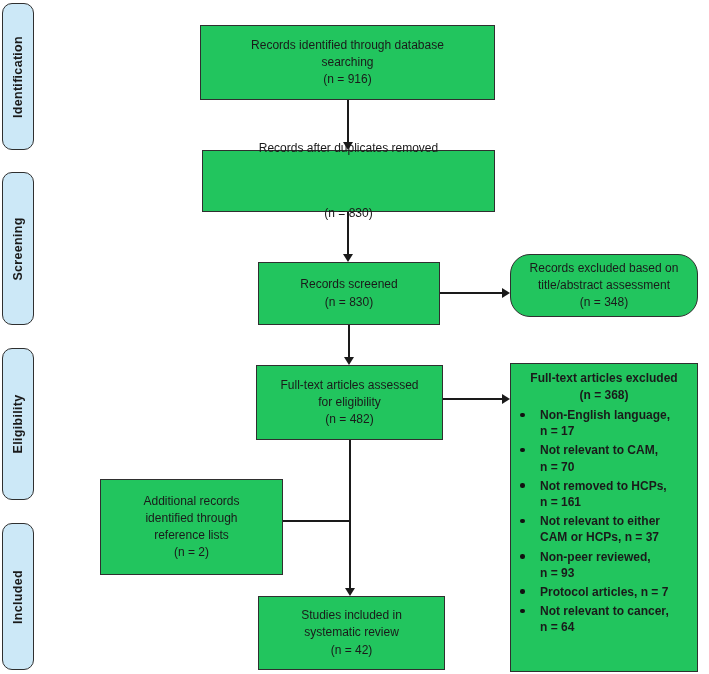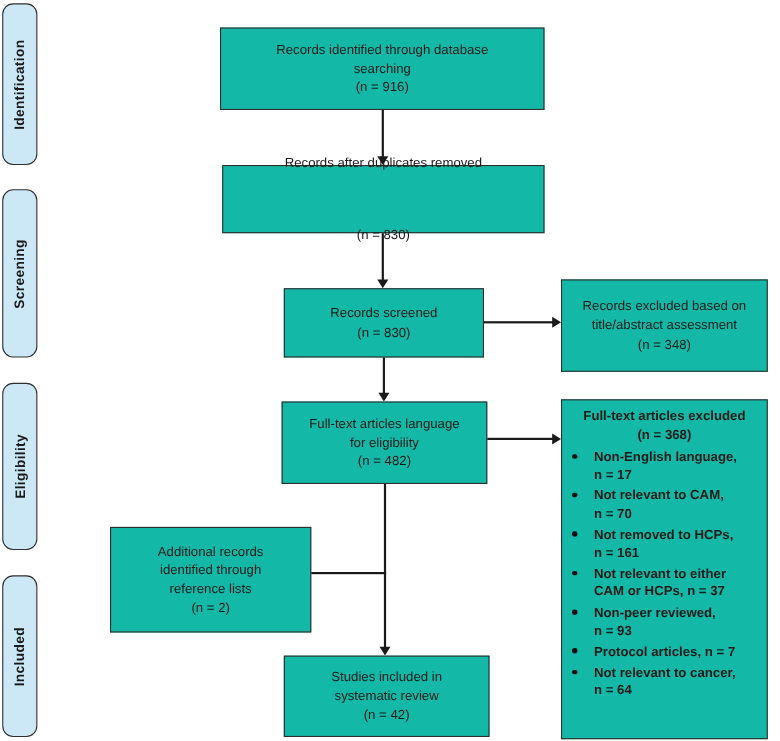--- a/index.html
+++ b/index.html
@@ -29,36 +29,36 @@
     transform: rotate(-90deg);
     white-space: nowrap;
     font-weight: bold;
     font-size: 12.5px;
     letter-spacing: 0.3px;
     color: #1a1a1a;
   }
   
   .box {
     position: absolute;
-    background: #14b8a6;
+    background: #22c55e;
     border: 1.5px solid #2f2f2f;
     box-sizing: border-box;
     display: flex;
     flex-direction: column;
     align-items: center;
     justify-content: center;
     text-align: center;
     font-size: 12px;
     line-height: 1.42;
     color: #1a1a1a;
   }
   .box-records-identified { left: 200px; top: 25px;  width: 295px; height: 75px; }
   .box-records-deduped    { left: 202px; top: 150px; width: 293px; height: 62px; gap: 48px; }
   .box-records-screened   { left: 258px; top: 262px; width: 182px; height: 63px; }
-  .box-records-excluded   { left: 510px; top: 254px; width: 188px; height: 84px; }
+  .box-records-excluded   { left: 510px; top: 254px; width: 188px; height: 63px; border-radius: 20px; }
   .box-fulltext-assessed  { left: 256px; top: 365px; width: 187px; height: 75px; }
   .box-fulltext-excluded  {
     left: 510px; top: 363px; width: 188px; height: 309px;
     justify-content: flex-start;
     padding-top: 6px;
     font-weight: bold;
   }
   .box-additional-records { left: 100px; top: 479px; width: 183px; height: 96px; }
   .box-studies-included   { left: 258px; top: 596px; width: 187px; height: 74px; }
   
@@ -135,21 +135,21 @@
     <div>(n = 830)</div>
   </div>
 
   <div class="box box-records-excluded">
     <div>Records excluded based on</div>
     <div>title/abstract assessment</div>
     <div>(n = 348)</div>
   </div>
 
   <div class="box box-fulltext-assessed">
-    <div>Full-text articles language</div>
+    <div>Full-text articles assessed</div>
     <div>for eligibility</div>
     <div>(n = 482)</div>
   </div>
 
   <div class="box box-fulltext-excluded">
     <div>Full-text articles excluded</div>
     <div>(n = 368)</div>
     <ul class="bullets">
       <li>
         <span class="dot"></span>

